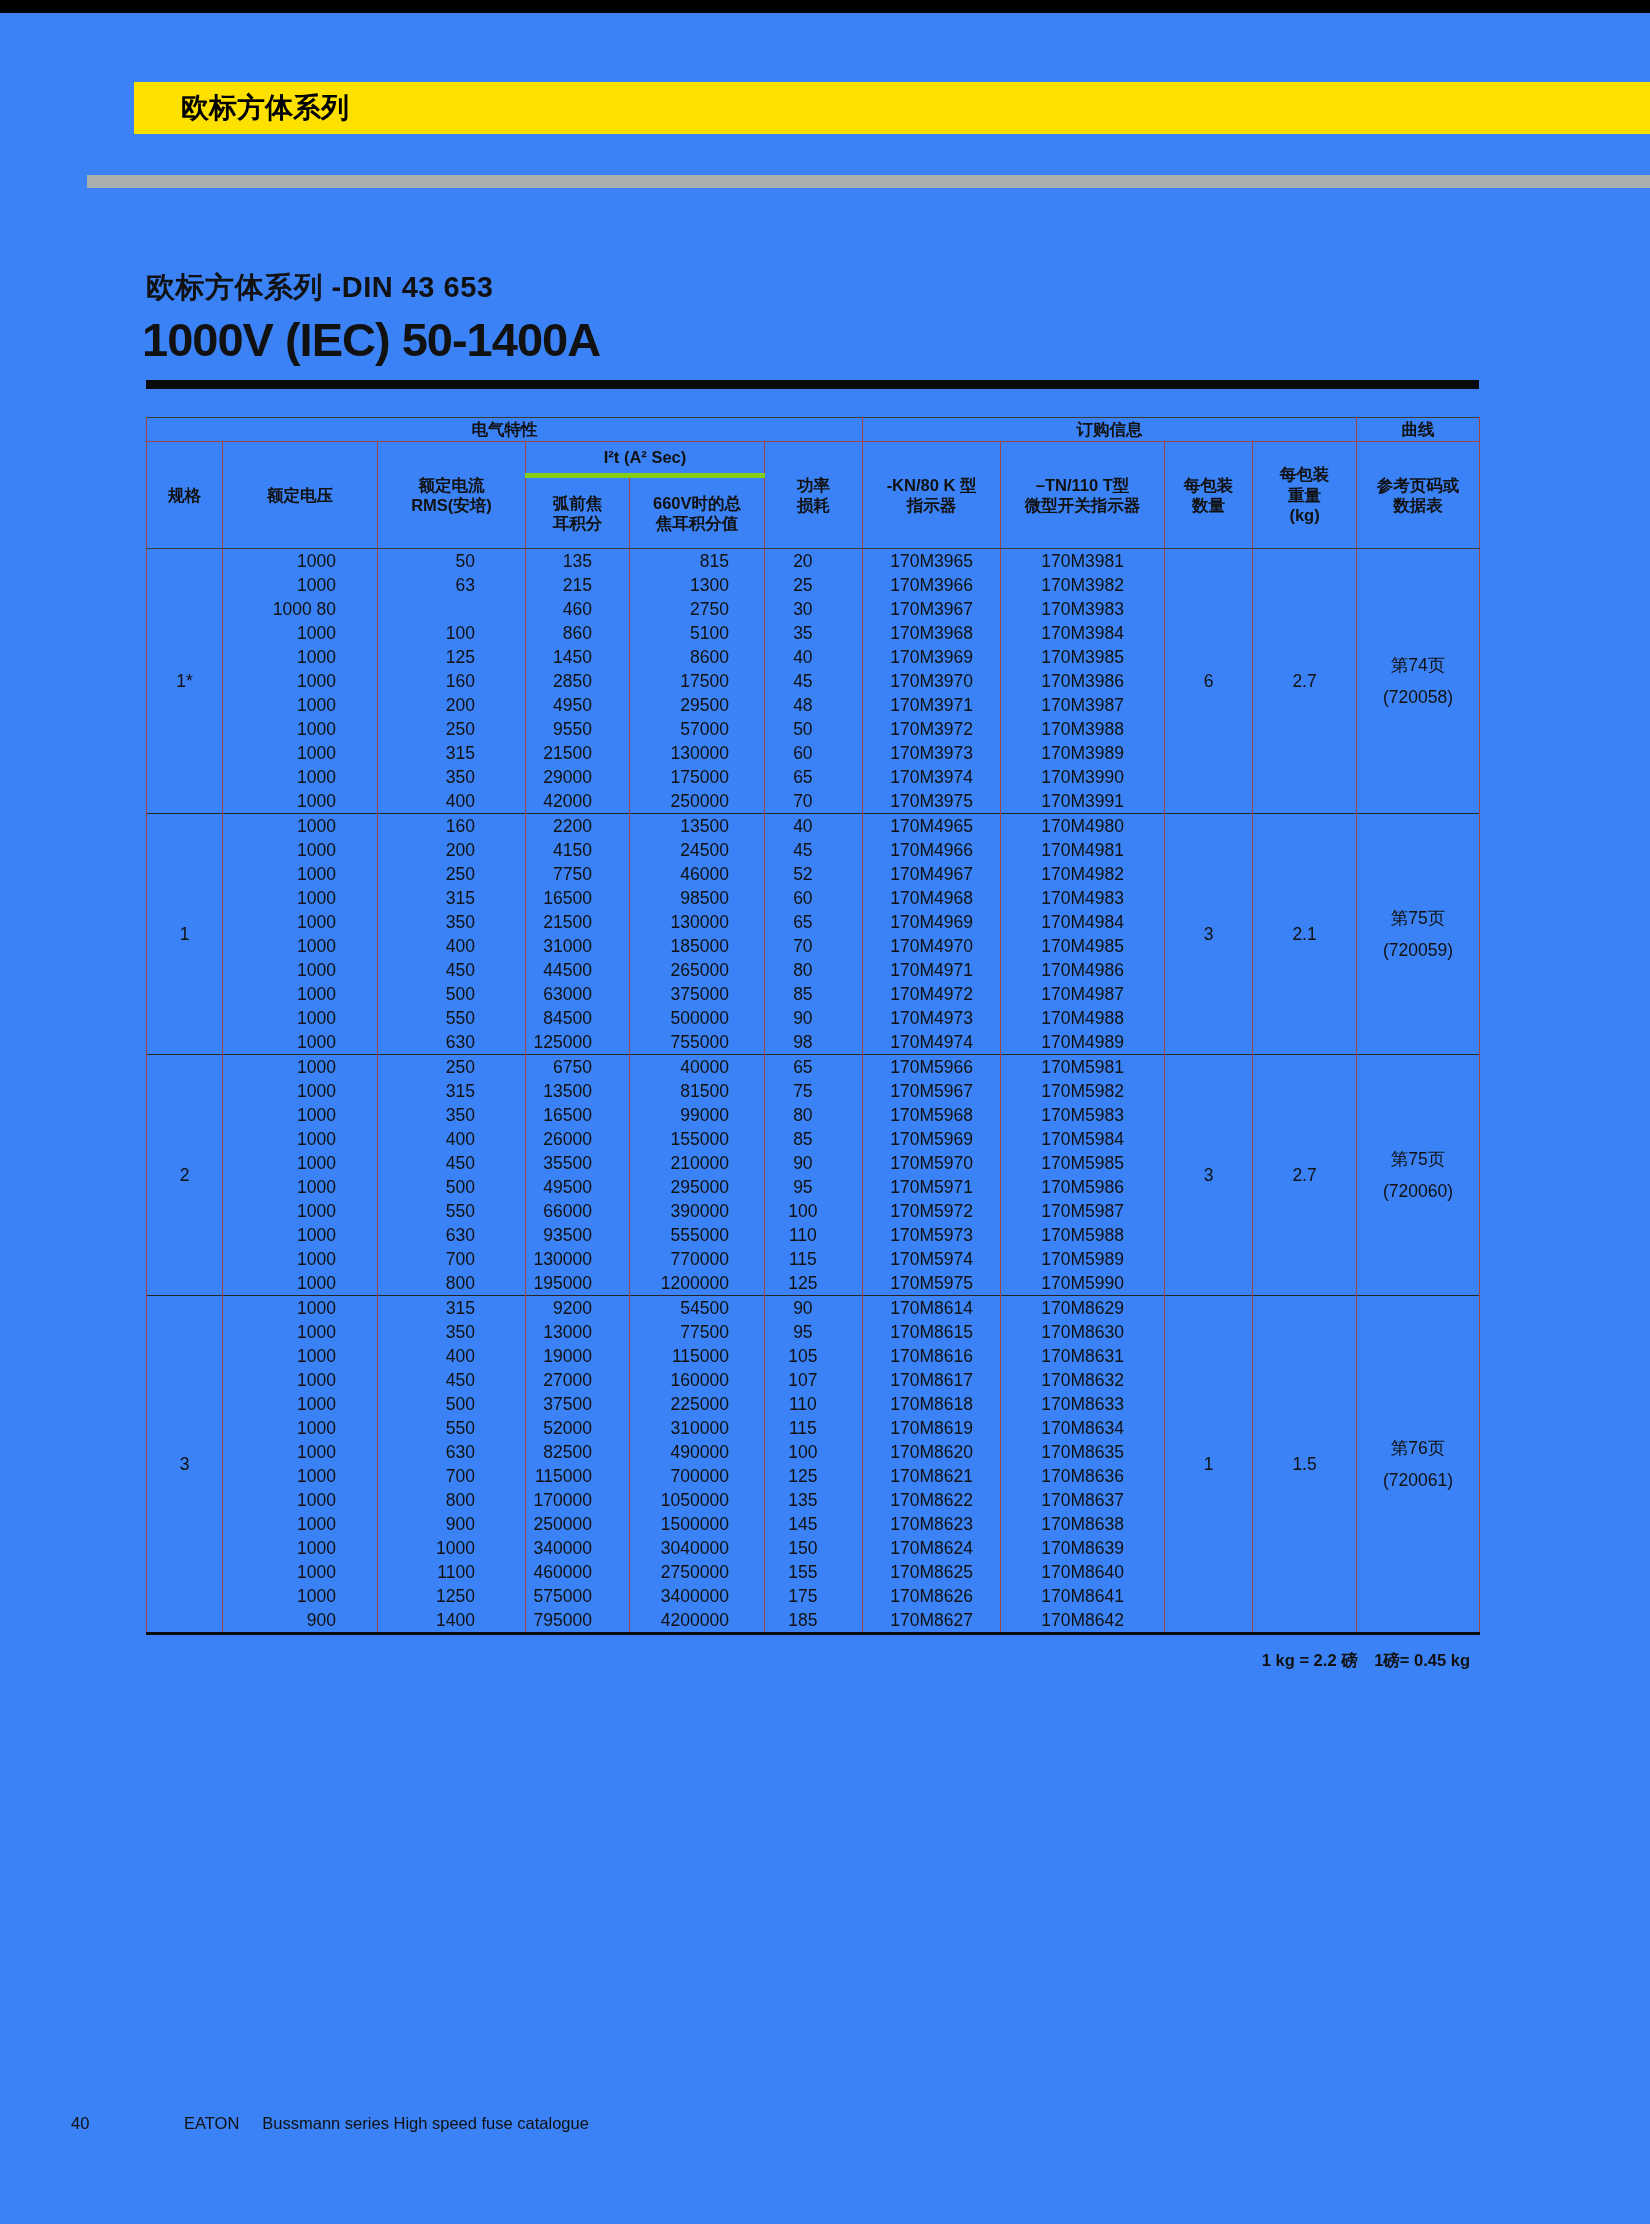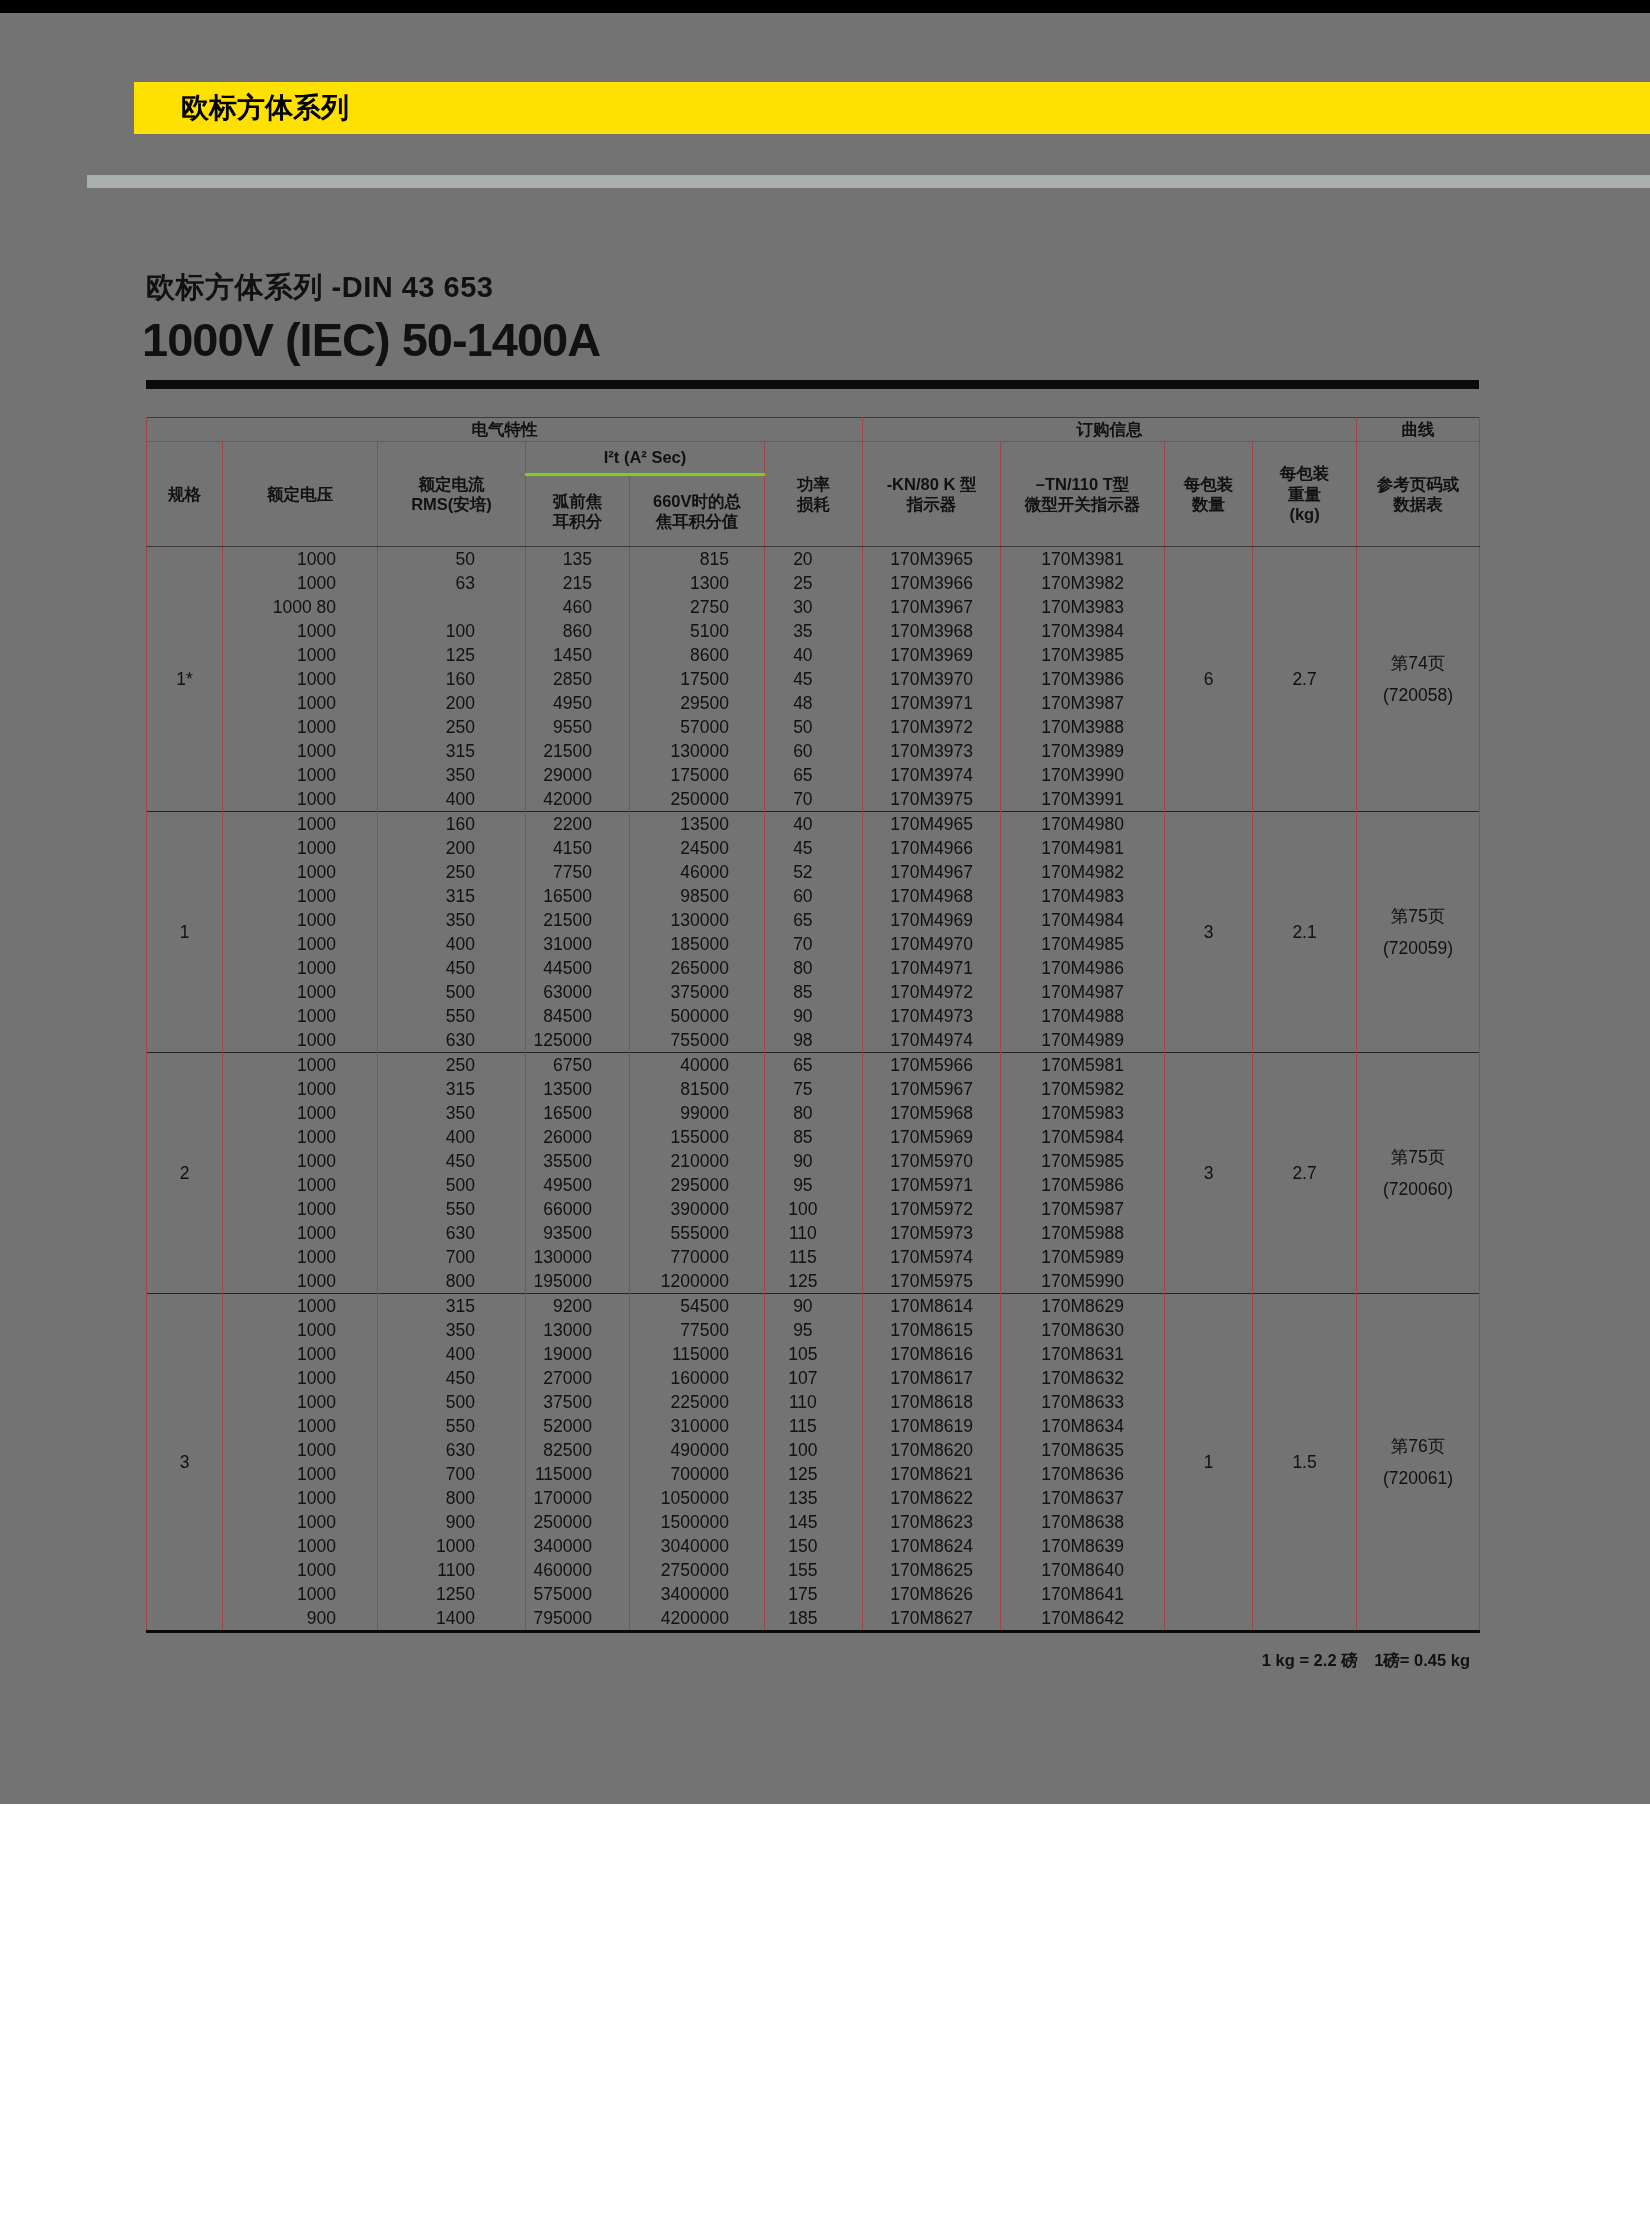--- a/index.html
+++ b/index.html
@@ -1,36 +1,36 @@
 <!DOCTYPE html>
 <html><head>
 <meta charset="utf-8">
 <style>
   html,body{margin:0;padding:0;background:#ffffff;}
-  .page{position:relative;width:1651px;height:1804px;background:#737373;overflow:hidden;
+  .page{position:relative;width:1651px;height:2224px;background:#3b82f6;overflow:hidden;
         font-family:"Liberation Sans","DejaVu Sans",sans-serif;color:#111;}
   .topbar{position:absolute;left:0;top:0;width:1651px;height:12.6px;background:#000;}
   .banner{position:absolute;left:134px;top:82px;width:1517px;height:52px;background:#ffe100;
           display:flex;align-items:center;}
   .banner span{margin-left:47px;font-size:28px;font-weight:bold;color:#000;}
   .graybar{position:absolute;left:87px;top:175px;width:1563px;height:12.6px;background:#a9afae;}
   .title1{position:absolute;left:146px;top:268px;font-size:29px;font-weight:bold;letter-spacing:0.5px;}
   .title2{position:absolute;left:142px;top:312px;font-size:47px;font-weight:bold;letter-spacing:-1px;}
   .rule{position:absolute;left:146px;top:380px;width:1333px;height:8.7px;background:#0a0a0a;}
 
   
   .tblwrap{position:absolute;left:146px;top:417px;}
   table{border-collapse:collapse;table-layout:fixed;width:1333px;
         border-left:1px solid #a04545;border-right:1px solid #a04545;
         border-top:1.9px solid #3a3a3a;border-bottom:3.9px solid #0a0a0a;}
   th,td{border-left:1px solid #a04545;border-right:1px solid #a04545;
         padding:0;font-size:17.5px;vertical-align:middle;}
   th{font-weight:bold;white-space:pre-line;line-height:20.4px;font-size:16.5px;text-align:center;}
   tr.gh th{height:23px;border-bottom:1px solid #a04545;}
-  tr.h2 th.i2t{height:31px;border-bottom:3px solid #84cc16;}
+  tr.h2 th.i2t{height:31px;border-bottom:5px solid #84cc16;}
   tr.h2 th, tr.h3 th{border-bottom:1.9px solid #3a3a3a;}
   tr.h3 th{height:70px;}
   tbody td{height:24px;line-height:24px;white-space:nowrap;}
   tbody tr.group-start td{border-top:1.9px solid #242424;}
   td.v{text-align:right;padding-right:41px;}
   td.c{text-align:right;padding-right:50px;}
   td.a{text-align:right;padding-right:37px;}
   td.t{text-align:right;padding-right:35px;}
   td.p{text-align:center;padding-right:21.3px;margin-top:28px;}
   td.part{text-align:center;}

